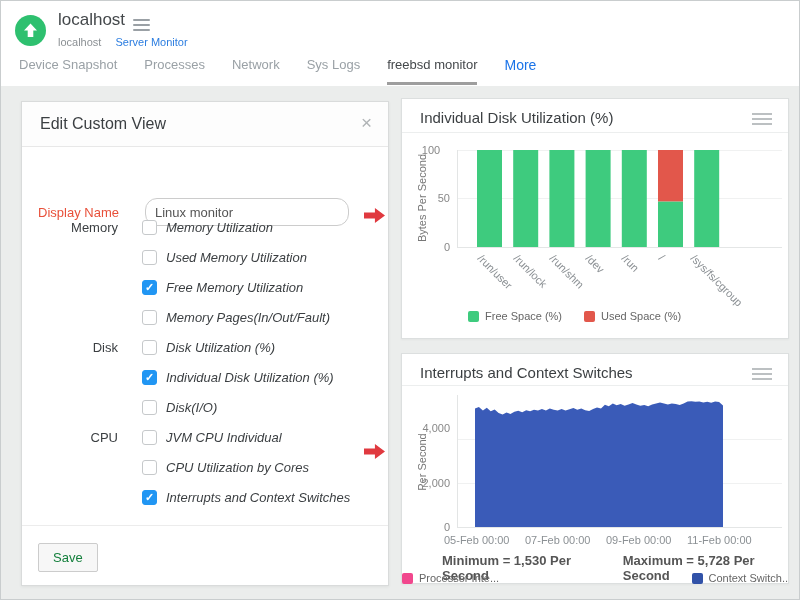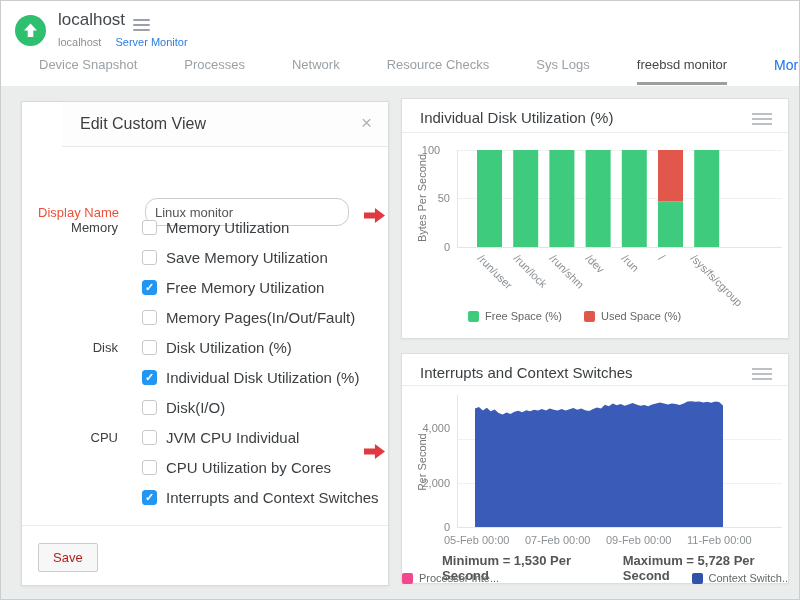--- a/index.html
+++ b/index.html
@@ -10,44 +10,44 @@
   .header { position:absolute; top:0; left:0; right:0; height:73px; background:#fff; }
   .monitor-badge { position:absolute; left:14px; top:14px; width:31px; height:31px; border-radius:50%; background:#2ec06f; }
   .monitor-badge svg { position:absolute; left:7px; top:7px; }
   .host-title { position:absolute; left:57px; top:9px; font-size:17px; color:#44484b; }
   .title-menu-icon { position:absolute; left:132px; top:18px; width:17px; cursor:pointer; }
   .title-menu-icon span { display:block; height:2px; background:#9aa0a5; margin-bottom:3px; border-radius:1px; }
   .breadcrumb { position:absolute; left:57px; top:35px; font-size:11px; }
   .bc-host { color:#8b9094; margin-right:14px; }
   .bc-link { color:#2b7de0; cursor:pointer; }
   .tabs { position:absolute; left:18px; top:56px; display:flex; gap:27px; align-items:flex-start; }
-  .tab { font-size:13px; color:#9aa1a6; padding-bottom:10px; cursor:pointer; white-space:nowrap;margin-left:20px; }
+  .tab { font-size:13px; color:#9aa1a6; padding-bottom:10px; cursor:pointer; white-space:nowrap; }
   .tab.active { color:#44484b; border-bottom:3px solid #9e9e9e; }
   .tab.more { color:#1a73e8; font-size:14px; }
 
   
   .content { position:absolute; top:85px; left:0; right:0; bottom:0; background:#ebedec; }
 
   
   .modal { position:absolute; left:20px; top:15px; width:368px; height:485px; background:#fff; border:1px solid #d9dbdb; box-shadow:0 1px 3px rgba(0,0,0,0.06); }
-  .modal-header { position:relative; height:45px; border-bottom:1px solid #e8e8e8; background:#fdfdfd;margin-left:40px; }
+  .modal-header { position:relative; height:45px; border-bottom:1px solid #e8e8e8; background:#fdfdfd; }
   .modal-title { position:absolute; left:18px; top:13px; font-size:16px; color:#3b3f42; font-weight:500; }
   .modal-close { position:absolute; right:16px; top:11px; font-size:19px; color:#b0b4b6; cursor:pointer; line-height:1; }
   .dn-row { position:absolute; top:55px; left:0; right:0; display:flex; align-items:center;margin-top:41px; }
   .dn-label { width:97px; text-align:right; font-size:13px; color:#e8503a; }
   .dn-input { margin-left:26px; width:204px; height:28px; border:1px solid #ccc; border-radius:12px; padding:0 9px; font-size:13px; color:#555; font-family:"Liberation Sans", sans-serif; }
   .ck-list { position:absolute; top:110px; left:0; right:0; }
   .ck-row { display:flex; align-items:center; height:30px; }
   .grp { width:112px; padding-right:16px; text-align:right; font-size:13px; color:#3b3f42; }
   .ckbox { position:relative; width:15px; height:15px; border:1px solid #c6c9cb; border-radius:3px; margin-left:8px; background:#fff; cursor:pointer; flex:0 0 auto; }
   .ckbox.checked { background:#2196f3; border-color:#2196f3; }
   .ckbox.checked::after { content:"✓"; position:absolute; left:2px; top:0px; color:#fff; font-size:11px; font-weight:bold; }
-  .ck-label { margin-left:9px; font-size:15px; color:#3b3f42; }
+  .ck-label { margin-left:9px; font-size:13px; color:#3b3f42;font-style:italic; }
   .modal-footer { position:absolute; left:0; right:0; top:423px; bottom:0; border-top:1px solid #ececec; background:#fff; }
-  .save-btn { position:absolute; left:16px; top:17px; padding:6px 14px; font-size:13px; color:#b91c1c; background:#f7f7f7; border:1px solid #ccc; border-radius:2px; cursor:pointer; font-family:"Liberation Sans", sans-serif; }
+  .save-btn { position:absolute; left:16px; top:17px; padding:6px 14px; font-size:13px; color:#15803d; background:#f7f7f7; border:1px solid #ccc; border-radius:2px; cursor:pointer; font-family:"Liberation Sans", sans-serif; }
 
   
   .panel { position:absolute; background:#fff; border:1px solid #dcdfdf; box-shadow:0 1px 2px rgba(0,0,0,0.04); }
   .panel1 { left:400px; top:12px; width:388px; height:241px; }
   .panel2 { left:400px; top:267px; width:388px; height:231px; }
   .panel-title { position:absolute; left:18px; top:10px; font-size:15px; color:#3b3f42; font-weight:500; }
   .panel-menu-icon { position:absolute; right:16px; top:14px; width:20px; cursor:pointer; }
   .panel-menu-icon span { display:block; height:2px; background:#bcc0c2; margin-bottom:3px; }
   .panel-divider { position:absolute; left:0; right:0; top:33px; border-top:1px solid #eceeee; }
   .ylab { position:absolute; width:140px; text-align:center; font-size:11px; color:#777; transform:rotate(-90deg); }
@@ -80,21 +80,20 @@
         <span></span>
         <span></span>
       </div>
     <div class="breadcrumb">
       <span class="bc-host">localhost</span><span class="bc-link">Server Monitor</span>
     </div>
     <div class="tabs">
       <div class="tab">Device Snapshot</div>
       <div class="tab">Processes</div>
       <div class="tab">Network</div>
-      <div class="tab">Resource Checks</div>
       <div class="tab">Sys Logs</div>
       <div class="tab active">freebsd monitor</div>
       <div class="tab more">More</div>
     </div>
   </div>
 
   <div class="content">
 
     <div class="modal">
       <div class="modal-header">
@@ -109,21 +108,21 @@
 
       <div class="ck-list">
         <div class="ck-row">
           <span class="grp">Memory</span>
           <span class="ckbox"></span>
           <span class="ck-label">Memory Utilization</span>
         </div>
         <div class="ck-row">
           <span class="grp"></span>
           <span class="ckbox"></span>
-          <span class="ck-label">Save Memory Utilization</span>
+          <span class="ck-label">Used Memory Utilization</span>
         </div>
         <div class="ck-row">
           <span class="grp"></span>
           <span class="ckbox checked"></span>
           <span class="ck-label">Free Memory Utilization</span>
         </div>
         <div class="ck-row">
           <span class="grp"></span>
           <span class="ckbox"></span>
           <span class="ck-label">Memory Pages(In/Out/Fault)</span>

